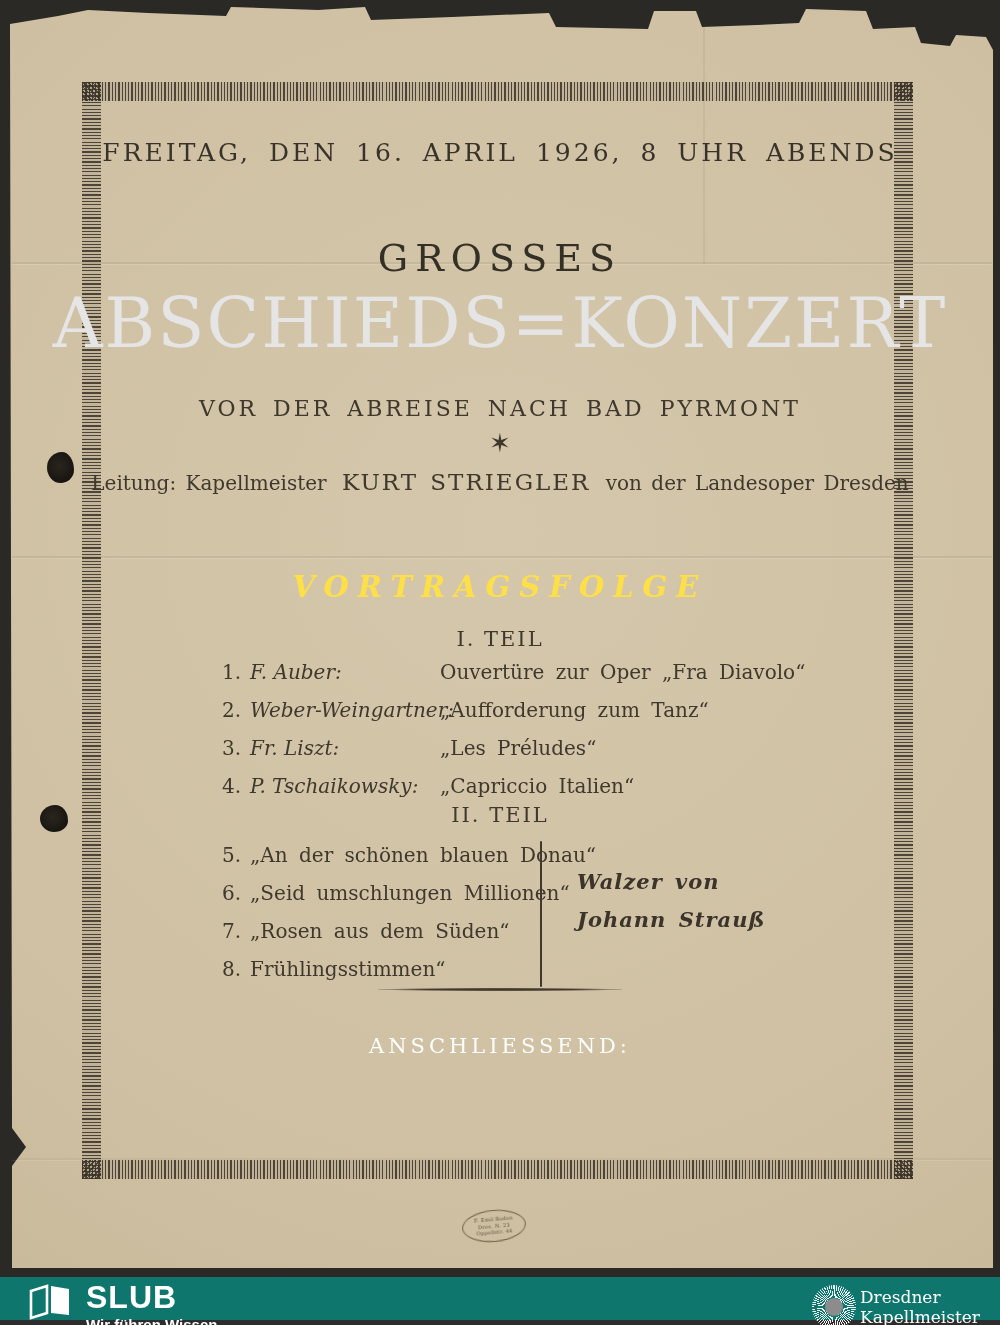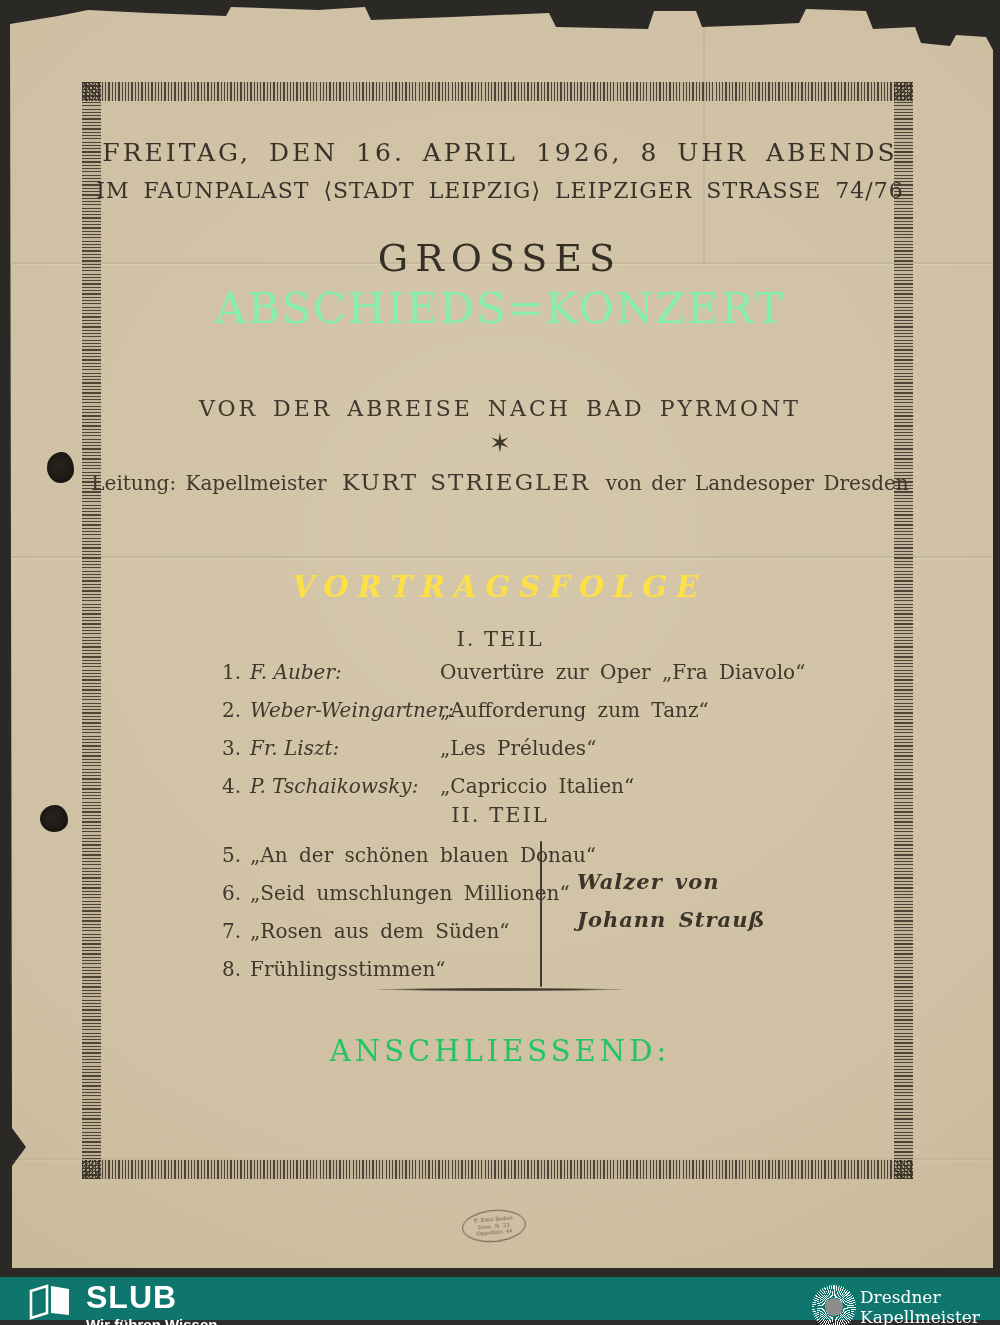--- a/index.html
+++ b/index.html
@@ -25,39 +25,39 @@
   .frame .e-left{left:0;} .frame .e-right{right:0;}
   .frame .corner{position:absolute;width:19px;height:19px;
     background-image:repeating-linear-gradient(45deg, rgba(56,49,38,0.85) 0 1.2px, rgba(56,49,38,0) 1.2px 3.3px);}
   .frame .c-tl{left:0;top:0;} .frame .c-br{right:0;bottom:0;}
   .frame .c-tr{right:0;top:0;transform:scaleX(-1);} .frame .c-bl{left:0;bottom:0;transform:scaleX(-1);}
   
   .ptext{position:absolute;left:0;width:1000px;text-align:center;color:#3e382d;white-space:nowrap;}
   .date-line{top:138px;font-size:25px;letter-spacing:3px;word-spacing:7px;color:#38332a;}
   .venue-line{top:178px;font-size:22px;letter-spacing:1px;word-spacing:6px;color:#38332a;}
   .title1{top:236px;font-size:38px;letter-spacing:7px;color:#353026;}
-  .title2{top:283px;font-size:43px;letter-spacing:2px;color:#86efac;}
+  .title2{top:283px;font-size:69px;letter-spacing:2px;color:#e5e5e5;}
   .sub1{top:356px;font-size:28px;letter-spacing:2px;word-spacing:5px;}
   .sub2{top:396px;font-size:22px;letter-spacing:3px;word-spacing:5px;}
   .star{top:428px;font-size:26px;}
   .leitung{top:469px;font-size:20px;word-spacing:3px;}
   .leitung .cname{font-size:23px;letter-spacing:2px;margin:0 6px;}
   .vheading{top:570px;font-size:29px;letter-spacing:9px;font-style:italic;font-weight:bold;color:#fde047;}
   .pheading1{top:627px;font-size:21px;letter-spacing:2px;}
   .pheading2{top:803px;font-size:21px;letter-spacing:2px;}
   .prow{position:absolute;left:222px;display:flex;font-size:20px;color:#3e382d;white-space:nowrap;text-align:left;}
   .prow .no{width:28px;}
   .prow .composer{width:190px;font-style:italic;}
   .prow .piece{word-spacing:5px;}
   .bracket{position:absolute;left:540px;top:841px;width:2px;height:146px;background:#3e382d;border-radius:2px;}
   .walzer{position:absolute;left:577px;font-size:21px;font-style:italic;font-weight:bold;
           letter-spacing:1px;word-spacing:4px;color:#3a342a;white-space:nowrap;}
   .divider{position:absolute;left:378px;top:988px;width:244px;height:3px;
            background:radial-gradient(ellipse at center, #403a2e 0%, #403a2e 42%, rgba(64,58,46,0) 78%);}
-  .closing1{top:1034px;font-size:29px;letter-spacing:4px;word-spacing:4px;color:#22c55e;}
+  .closing1{top:1034px;font-size:21px;letter-spacing:4px;word-spacing:4px;color:#ffffff;}
   .closing2{top:1068px;font-size:41px;letter-spacing:3px;word-spacing:6px;color:#353026;}
   
   .stamp{position:absolute;left:462px;top:1210px;width:62px;height:30px;border:1.5px solid rgba(78,66,46,0.75);
          border-radius:50%;transform:rotate(-5deg);display:flex;flex-direction:column;justify-content:center;
          align-items:center;color:rgba(78,66,46,0.9);filter:blur(0.3px);}
   .stamp div{font-size:5px;line-height:1.3;letter-spacing:0.3px;white-space:nowrap;}
   
   .footer{position:absolute;left:0;top:1277px;width:1000px;height:48px;background:#0f766e;
           box-shadow:inset 0 -5px 0 #2d2d2d;font-family:"Liberation Sans","DejaVu Sans",sans-serif;}
   .f-left{position:absolute;left:28px;top:4px;display:flex;gap:14px;align-items:flex-start;}
@@ -89,21 +89,20 @@
     <div class="edge e-bottom"></div>
     <div class="edge e-left"></div>
     <div class="edge e-right"></div>
     <div class="corner c-tl"></div>
     <div class="corner c-tr"></div>
     <div class="corner c-bl"></div>
     <div class="corner c-br"></div>
   </div>
 
   <div class="ptext date-line">FREITAG, DEN 16. APRIL 1926, 8 UHR ABENDS</div>
-  <div class="ptext venue-line">IM FAUNPALAST ⟨STADT LEIPZIG⟩ LEIPZIGER STRASSE 74/76</div>
   <div class="ptext title1">GROSSES</div>
   <div class="ptext title2">ABSCHIEDS=KONZERT</div>
   <div class="ptext sub2">VOR DER ABREISE NACH BAD PYRMONT</div>
   <div class="ptext star">✶</div>
   <div class="ptext leitung">
     <span>Leitung: Kapellmeister</span>
     <span class="cname">KURT STRIEGLER</span>
     <span>von der Landesoper Dresden</span>
   </div>
 

